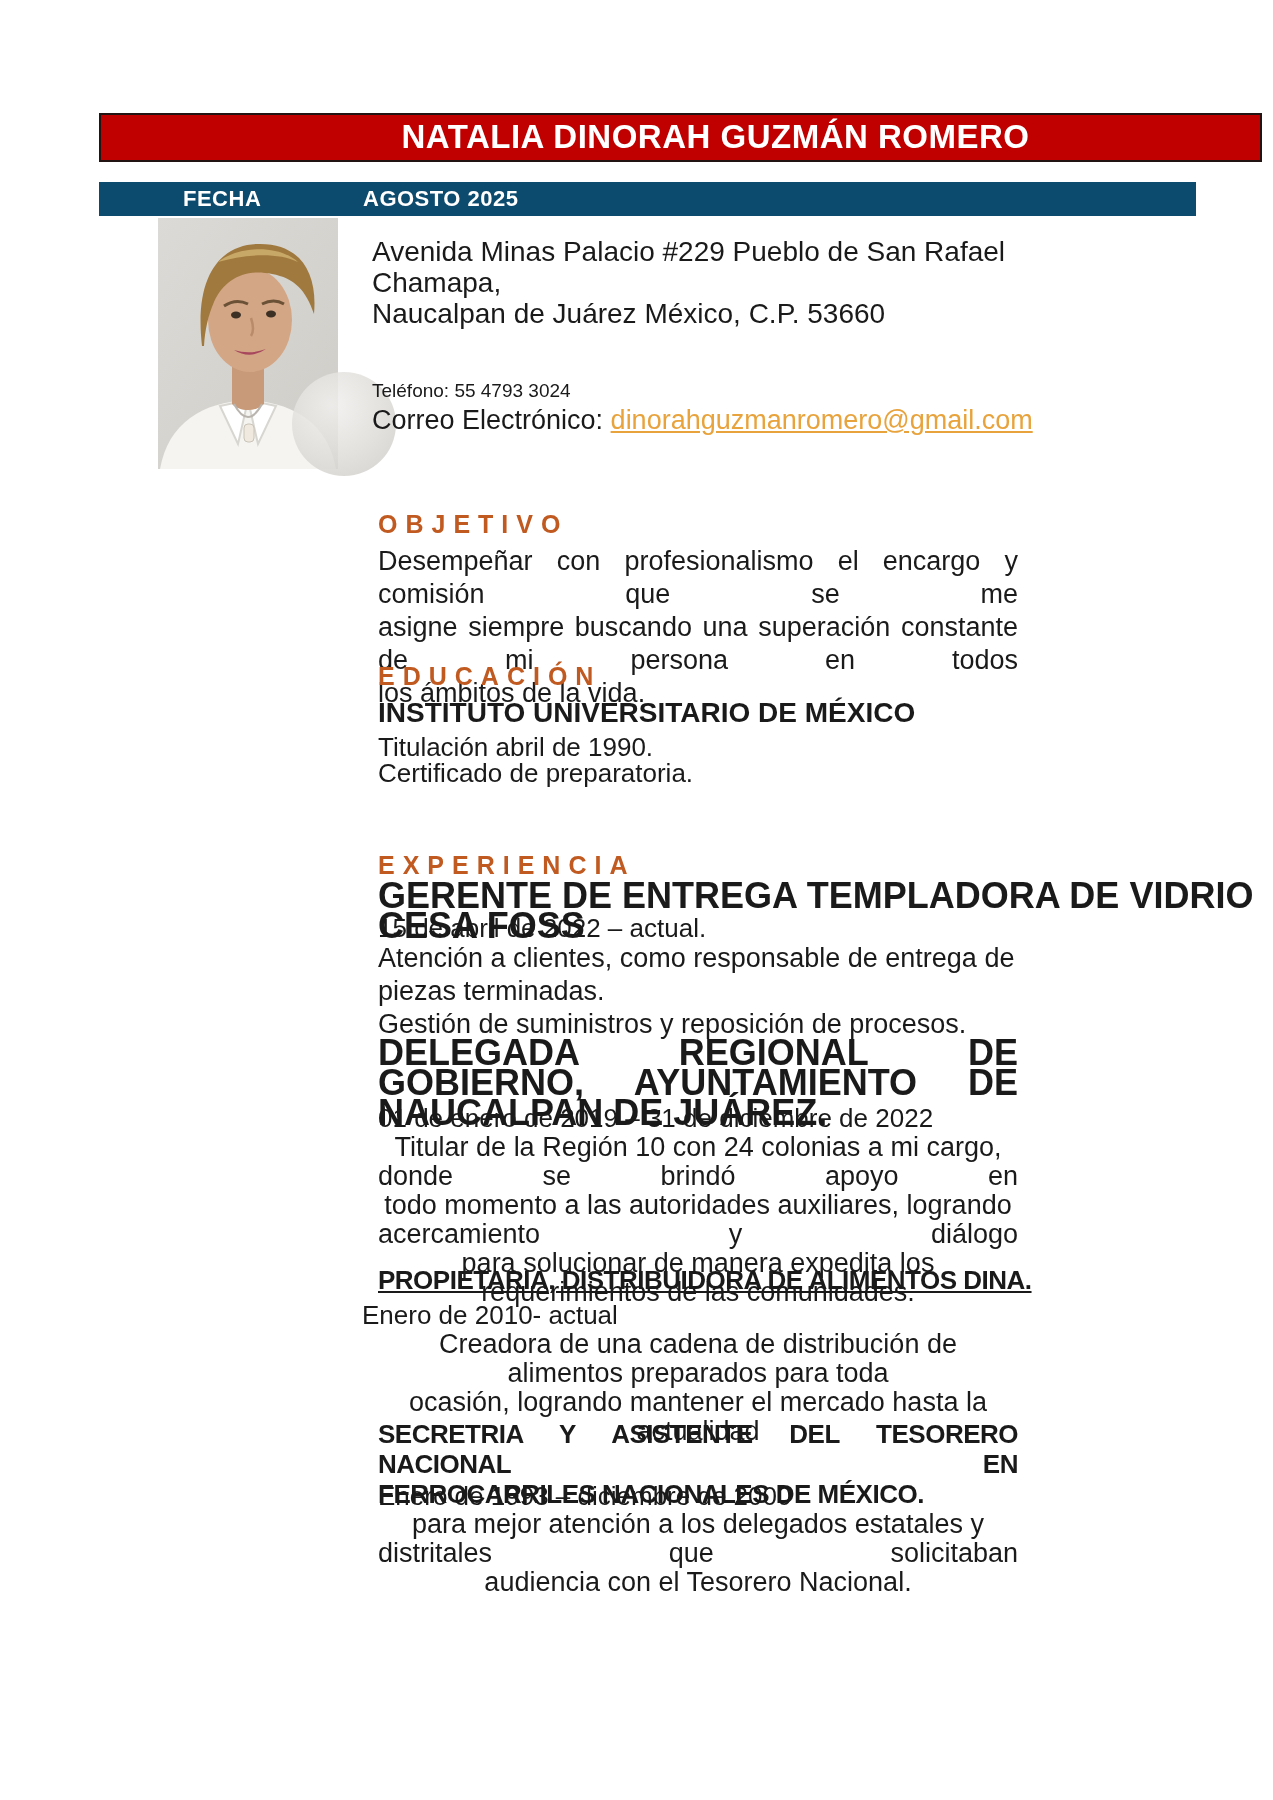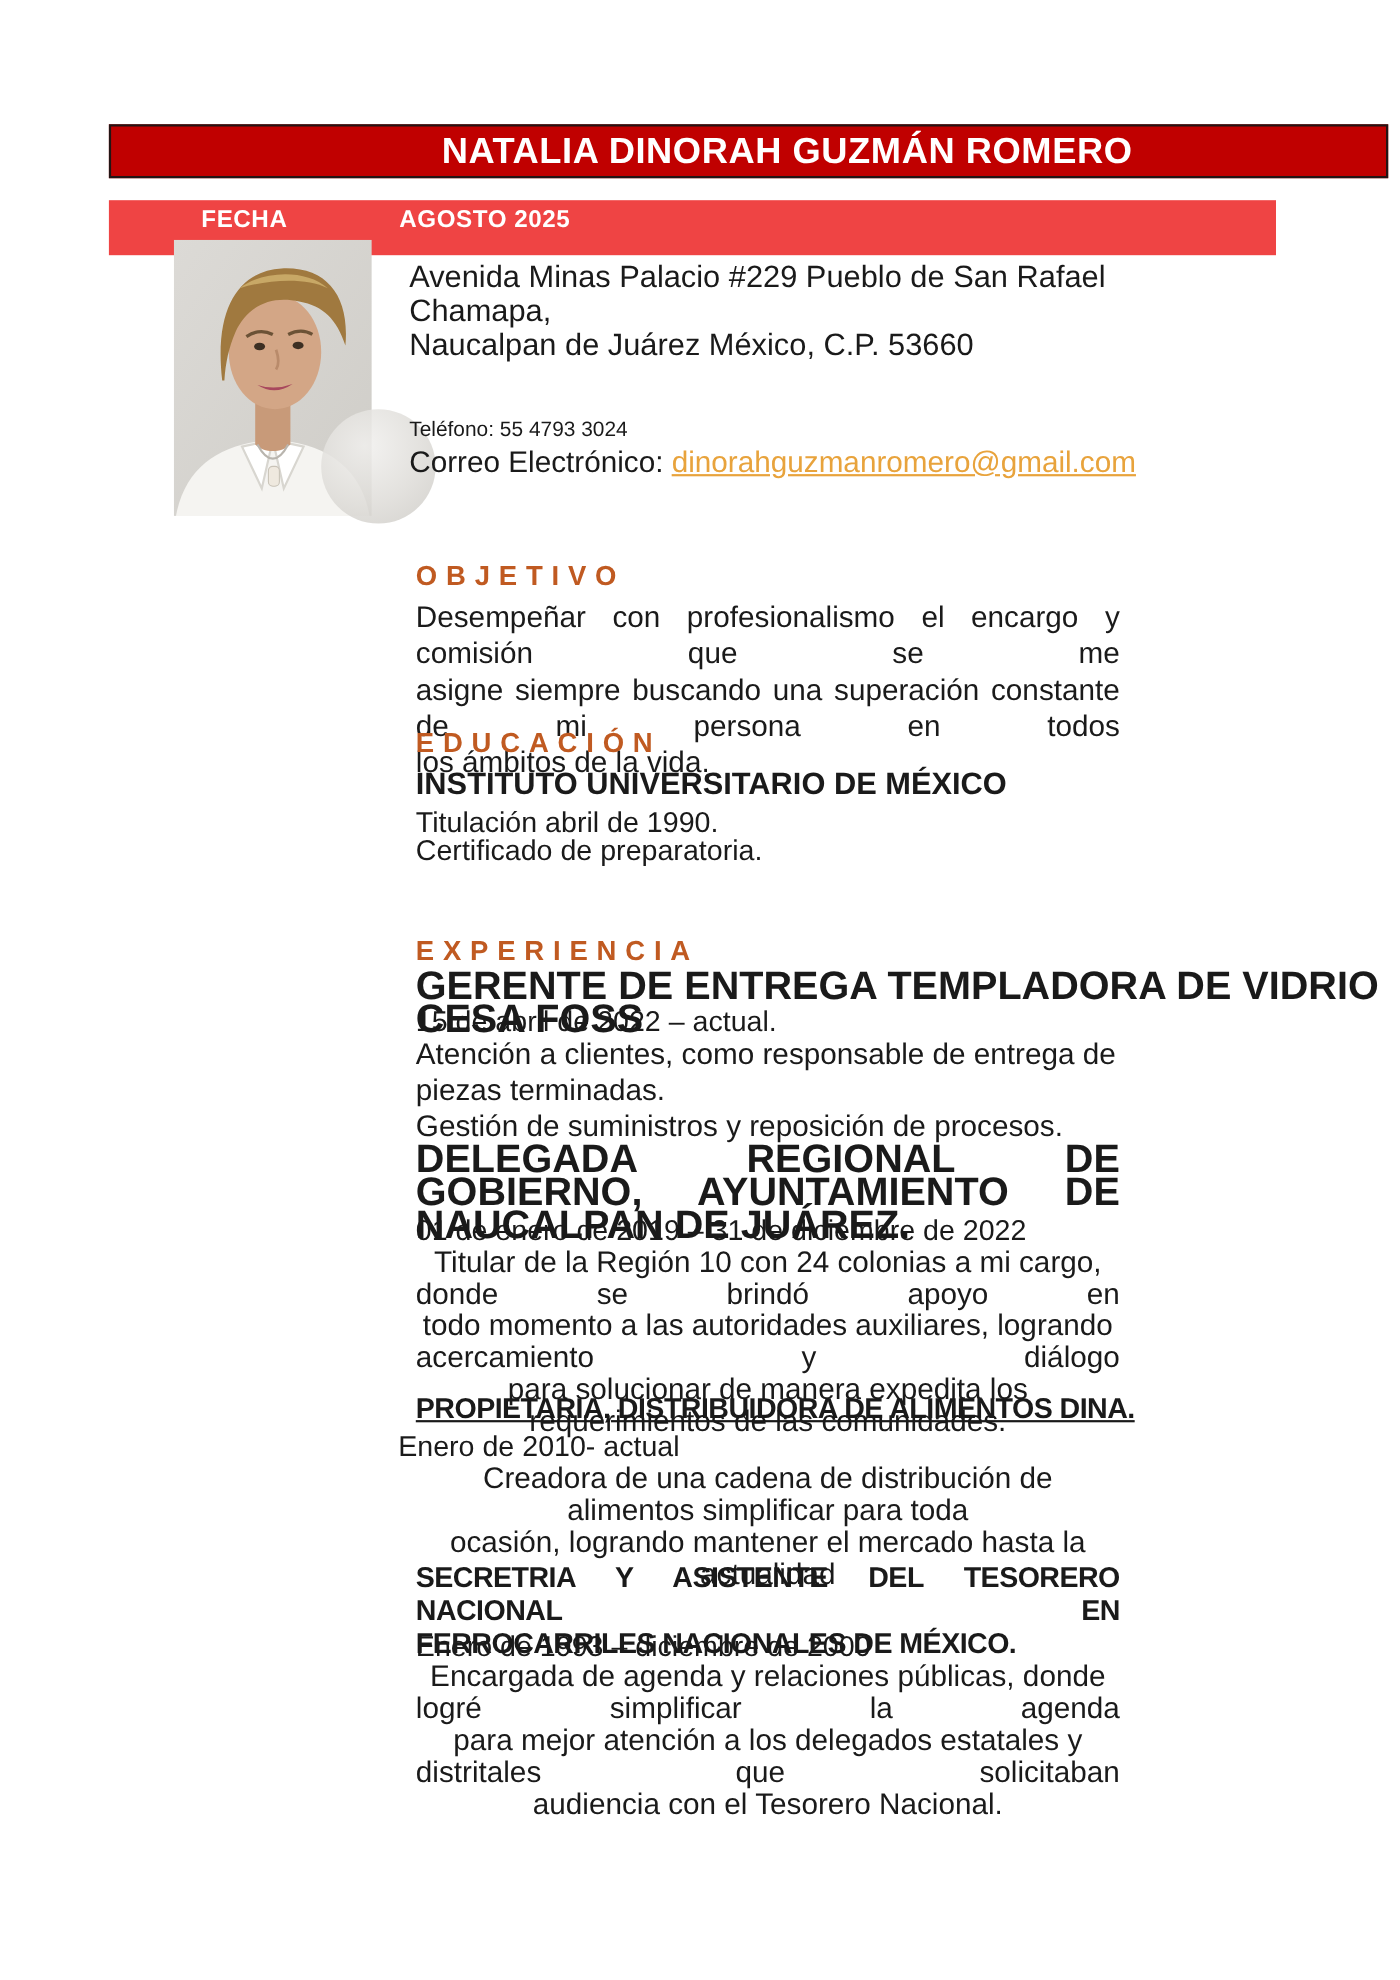--- a/index.html
+++ b/index.html
@@ -4,21 +4,21 @@
 <style>
   html,body{margin:0;padding:0;background:#ffffff;}
   body{width:1273px;height:1800px;font-family:"Liberation Sans","DejaVu Sans",sans-serif;color:#1a1a1a;}
   .page{position:relative;width:1273px;height:1800px;background:#ffffff;overflow:hidden;}
   .abs{position:absolute;}
 
   .title-bar{left:99px;top:113px;width:1163px;height:49px;background:#C00000;
     border:2px solid #231414;box-sizing:border-box;color:#ffffff;font-weight:bold;
     font-size:33px;line-height:44px;text-align:center;padding-left:70px;letter-spacing:0.5px;}
 
-  .date-bar{left:99px;top:182px;width:1061px;height:50px;background:#ef4444;color:#ffffff;font-weight:bold;}
+  .date-bar{left:99px;top:182px;width:1061px;height:34px;background:#0c4a6e;color:#ffffff;font-weight:bold;padding-left:36px;}
   .date-bar .label{position:absolute;left:84px;top:0;line-height:34px;font-size:22px;letter-spacing:0.5px;}
   .date-bar .value{position:absolute;left:264px;top:0;line-height:34px;font-size:22px;letter-spacing:0.5px;}
 
   .photo{left:158px;top:218px;width:180px;height:251px;}
   .gray-dot{left:292px;top:372px;width:104px;height:104px;border-radius:50%;
     background:radial-gradient(circle at 38% 32%, #f1f0ee 0%, #dedcd8 55%, #cbc9c4 100%);opacity:0.85;}
 
   .contact{left:372px;top:236px;width:680px;}
   .addr{font-size:28px;line-height:31px;}
   .phone{font-size:19px;line-height:27px;margin-top:48px;}
@@ -120,28 +120,27 @@
   <div class="abs dates" style="left:378px;top:1104px;">01 de enero de 2019 – 31 de diciembre de 2022</div>
   <div class="abs para" style="left:378px;top:1133px;">
     <div class="body-line tight just">Titular de la Región 10 con 24 colonias a mi cargo, donde se brindó apoyo en</div>
     <div class="body-line tight just">todo momento a las autoridades auxiliares, logrando acercamiento y diálogo</div>
     <div class="body-line tight">para solucionar de manera expedita los requerimientos de las comunidades.</div>
   </div>
 
   <div class="abs job-title cond" style="left:378px;top:1265px;text-decoration:underline;">PROPIETARIA, DISTRIBUIDORA DE ALIMENTOS DINA.</div>
   <div class="abs dates" style="left:362px;top:1301px;">Enero de 2010- actual</div>
   <div class="abs para" style="left:378px;top:1330px;">
-    <div class="body-line tight">Creadora de una cadena de distribución de alimentos simplificar para toda</div>
+    <div class="body-line tight">Creadora de una cadena de distribución de alimentos preparados para toda</div>
     <div class="body-line tight">ocasión, logrando mantener el mercado hasta la actualidad</div>
   </div>
 
   <div class="abs para" style="left:378px;top:1419px;">
     <div class="job-title cond just">SECRETRIA Y ASISTENTE DEL TESORERO NACIONAL EN</div>
     <div class="job-title cond">FERROCARRILES NACIONALES DE MÉXICO.</div>
   </div>
   <div class="abs dates" style="left:378px;top:1482px;">Enero de 1993 – diciembre de 2000</div>
   <div class="abs para" style="left:378px;top:1510px;">
-    <div class="body-line tight just">Encargada de agenda y relaciones públicas, donde logré simplificar la agenda</div>
     <div class="body-line tight just">para mejor atención a los delegados estatales y distritales que solicitaban</div>
     <div class="body-line tight">audiencia con el Tesorero Nacional.</div>
   </div>
 
 </div>
 
 </body></html>

